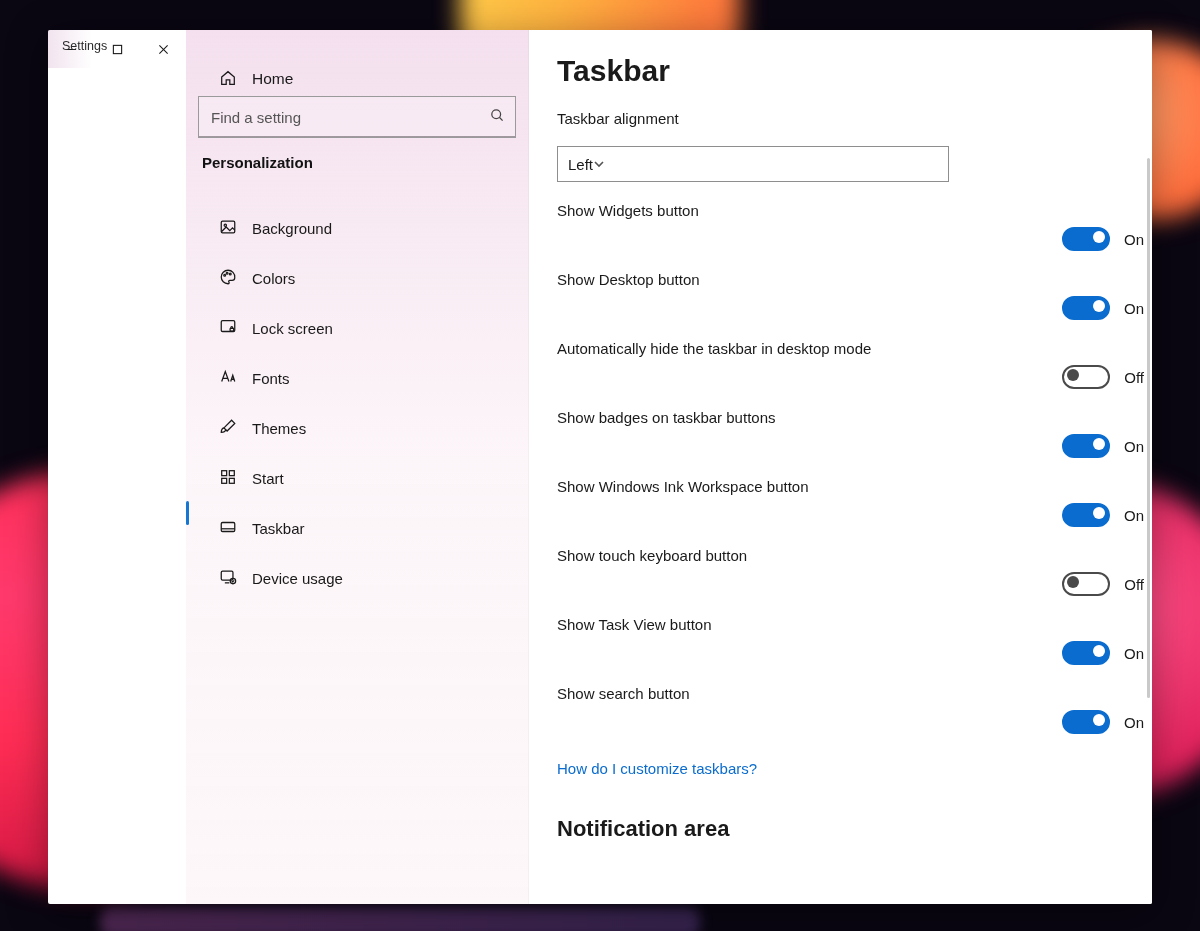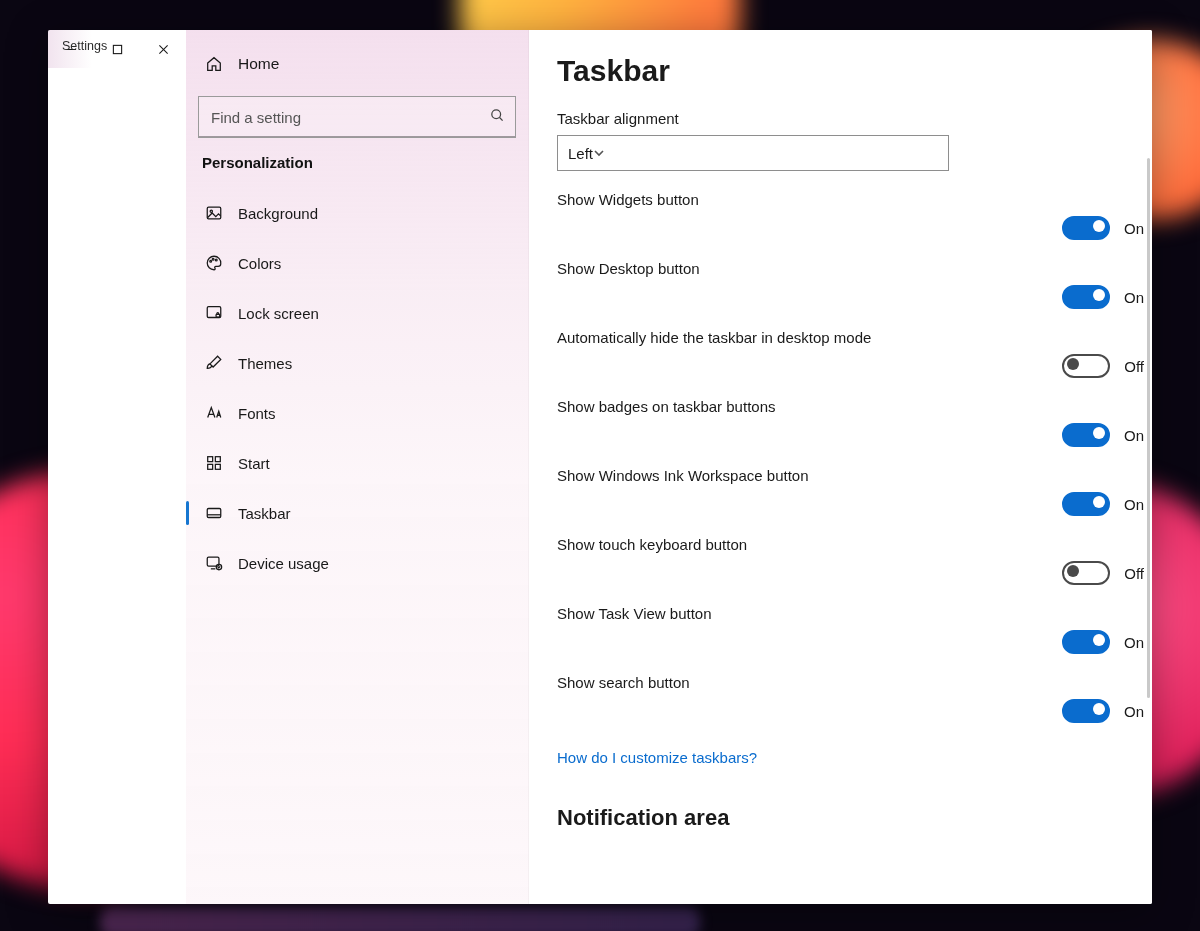--- a/index.html
+++ b/index.html
@@ -52,22 +52,22 @@
 
   
   .sidebar {
     width:342px; position:relative;
     background: linear-gradient(180deg, rgba(235,198,224,.55), rgba(238,205,225,.35) 30%, rgba(248,228,238,.35) 50%, rgba(250,235,242,.4) 100%);
     border-right:1px solid rgba(0,0,0,.03);
     padding-top:8px;
   }
   .sidebar .home-row,
   .sidebar .nav-item {
-    display:flex; align-items:center; gap:14px;
-    height:48px; padding:0 18px; margin:2px 0;
+    display:flex; align-items:flex-end; gap:14px;
+    height:48px; padding:0 32px; margin:2px 0;
     color:#191919; font-size:15px; cursor:pointer;
     position:relative;
   }
   .sidebar .home-row { font-size:15.5px; }
   .icon20 { width:20px; height:20px; display:inline-flex; align-items:center; justify-content:center; }
   .icon20 svg { width:18px; height:18px; stroke:#1a1a1a; fill:none; stroke-width:1.4; }
 
   .searchbox {
     margin:8px 12px 14px 12px; height:40px;
     border:1px solid #9a9a9a; background:rgba(255,255,255,.22);
@@ -96,21 +96,21 @@
     flex:1; background:#fff; position:relative; overflow:hidden;
   }
   .content .scroll {
     position:absolute; inset:0 8px 0 0; overflow:auto;
     padding:20px 0 40px 28px;
   }
   .page-title {
     font-size:30px; font-weight:600; color:#1a1a1a; margin:4px 0 22px 0;
   }
   .field { margin-bottom:20px; }
-  .field-label { font-size:15px; color:#1a1a1a; margin-bottom:8px; }
+  .field-label { font-size:15px; color:#1a1a1a; margin-bottom:19px; }
 
   .dropdown {
     width:370px; height:34px; border:1px solid #8e8e8e;
     display:flex; align-items:center; padding:0 10px;
     justify-content:flex-start; cursor:pointer; background:#fff;
     color:#1a1a1a; font-size:15px;
   }
   .dropdown .chev svg { width:12px; height:12px; stroke:#555; fill:none; stroke-width:1.6; }
 
   .toggle-row { margin-bottom:20px; }
@@ -230,35 +230,35 @@
               <rect x="12.3" y="11.5" width="4" height="3" rx=".8"></rect>
               <path d="M13.2 11.5v-1a1 1 0 0 1 2 0v1"></path>
             </svg>
         </span>
         <span>Lock screen</span>
       </div>
 
       <div class="nav-item">
         <span class="icon20">
           <svg viewBox="0 0 20 20">
+              <path d="M3 15 L7 4 L11 15 M4.6 11.5 H9.4"></path>
+              <path d="M13 15 L15.3 8 L17.5 15 M13.8 12.5 H16.7"></path>
+            </svg>
+        </span>
+        <span>Fonts</span>
+      </div>
+
+      <div class="nav-item">
+        <span class="icon20">
+          <svg viewBox="0 0 20 20">
               <path d="M14 2.5 17.5 6 9 14.5 5.5 11Z"></path>
               <path d="M5.5 11c-2 .5-3 2.5-3 5 2.5 0 4.5-1 5-3"></path>
             </svg>
         </span>
         <span>Themes</span>
-      </div>
-
-      <div class="nav-item">
-        <span class="icon20">
-          <svg viewBox="0 0 20 20">
-              <path d="M3 15 L7 4 L11 15 M4.6 11.5 H9.4"></path>
-              <path d="M13 15 L15.3 8 L17.5 15 M13.8 12.5 H16.7"></path>
-            </svg>
-        </span>
-        <span>Fonts</span>
       </div>
 
       <div class="nav-item">
         <span class="icon20">
           <svg viewBox="0 0 20 20">
               <rect x="3" y="3" width="5.5" height="5.5"></rect>
               <rect x="11.5" y="3" width="5.5" height="5.5"></rect>
               <rect x="3" y="11.5" width="5.5" height="5.5"></rect>
               <rect x="11.5" y="11.5" width="5.5" height="5.5"></rect>
             </svg>

